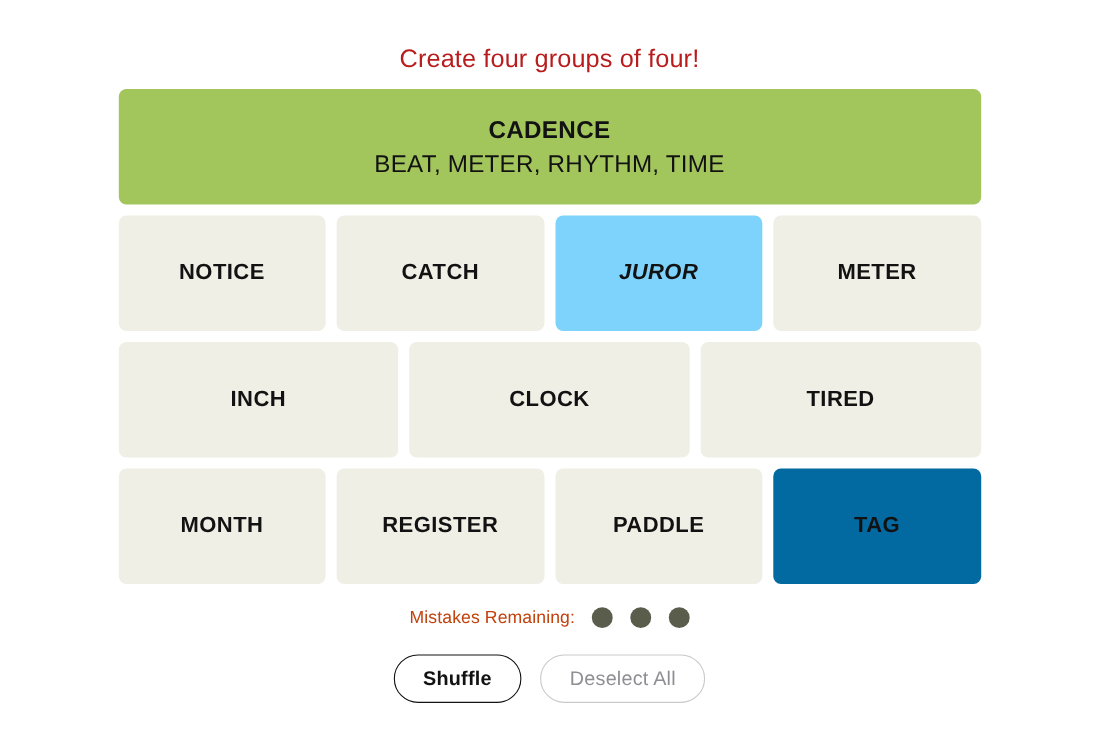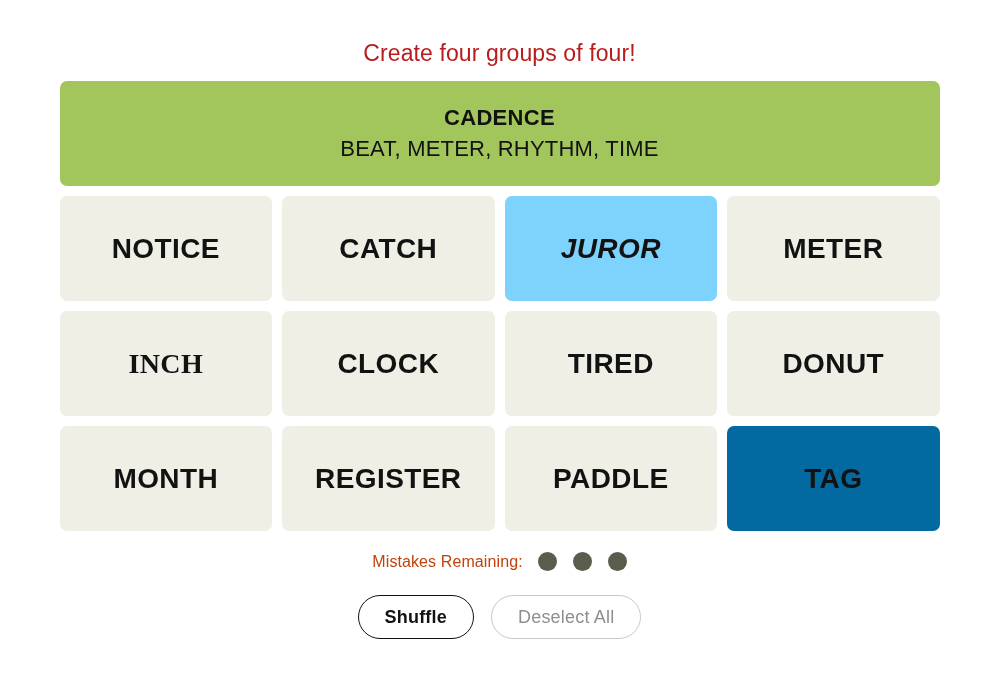--- a/index.html
+++ b/index.html
@@ -28,21 +28,21 @@
     margin-top: 40px;
     font-size: 23px;
     font-weight: 400;
     color: #b91c1c;
     letter-spacing: 0.1px;
     line-height: 26px;
   }
 
   
   .board {
-    width: 880px;
+    width: 784px;
     margin-top: 15px;
     display: flex;
     flex-direction: column;
     gap: 10px;
   }
 
   
   .solved-banner {
     height: 105px;
     border-radius: 7px;
@@ -72,21 +72,21 @@
   .tile {
     flex: 1 1 0;
     height: 105px;
     background: #efefe6;
     border: none;
     border-radius: 7px;
     display: flex;
     align-items: center;
     justify-content: center;
     font-family: "Liberation Sans", sans-serif;
-    font-size: 28px;
+    font-size: 20px;
     font-weight: 700;
     letter-spacing: 0.4px;
     color: #121212;
     cursor: pointer;
     padding: 0;
   }
 
   
   .mistakes-row {
     margin-top: 21px;
@@ -159,24 +159,23 @@
     </div>
 
     <div class="tile-row">
       <button class="tile" style="background: rgb(239, 239, 230); color: rgb(18, 18, 18);">NOTICE</button>
       <button class="tile" style="background: rgb(239, 239, 230); color: rgb(18, 18, 18);">CATCH</button>
       <button class="tile" style="background: #7dd3fc; color: rgb(18, 18, 18); font-style: italic;">JUROR</button>
       <button class="tile" style="background: rgb(239, 239, 230); color: rgb(18, 18, 18);">METER</button>
     </div>
 
     <div class="tile-row">
-      <button class="tile" style="background: rgb(239, 239, 230); color: rgb(18, 18, 18); font-family: Liberation Serif, serif;">INCH</button>
+      <button class="tile" style="background: rgb(239, 239, 230); color: rgb(18, 18, 18);">INCH</button>
       <button class="tile" style="background: rgb(239, 239, 230); color: rgb(18, 18, 18);">CLOCK</button>
       <button class="tile" style="background: rgb(239, 239, 230); color: rgb(18, 18, 18);">TIRED</button>
-      <button class="tile" style="background: rgb(239, 239, 230); color: rgb(18, 18, 18);">DONUT</button>
     </div>
 
     <div class="tile-row">
       <button class="tile" style="background: rgb(239, 239, 230); color: rgb(18, 18, 18);">MONTH</button>
       <button class="tile" style="background: rgb(239, 239, 230); color: rgb(18, 18, 18);">REGISTER</button>
       <button class="tile" style="background: rgb(239, 239, 230); color: rgb(18, 18, 18);">PADDLE</button>
       <button class="tile" style="background: #0369a1; color: rgb(18, 18, 18);">TAG</button>
     </div>
 
   </div>

